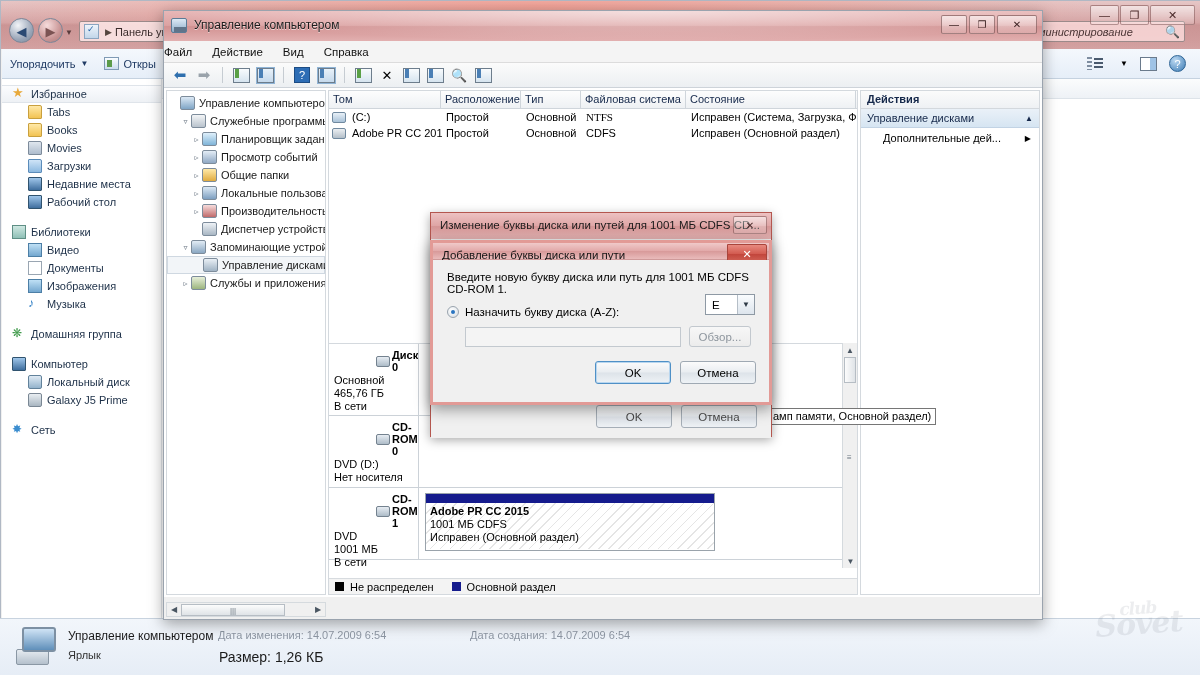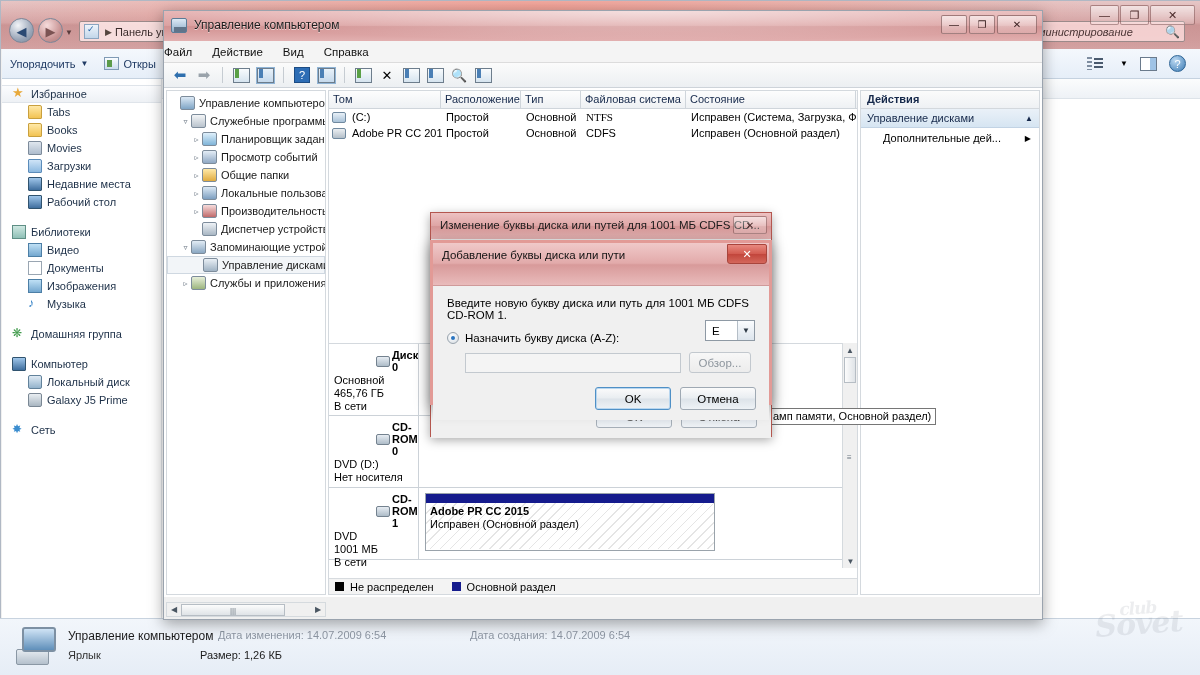--- a/index.html
+++ b/index.html
@@ -166,21 +166,21 @@
     position:absolute; left:6px; top:0; width:34px;height:25px;
     background:linear-gradient(#cfe3f5,#5f8fba); border:2px solid #7d90a3; border-radius:3px;
   }
   .det-base {
     position:absolute; left:0; top:22px; width:33px; height:16px;
     background:linear-gradient(#e7ecf1,#b4c0cc); border:1px solid #8a97a4; border-radius:2px;
   }
   .det-l1 { position:absolute; left:68px; top:10px; font-size:12px; color:#1b1b1b;}
   .det-l2 { position:absolute; left:68px; top:30px; font-size:11px; color:#333;}
   .det-c1 { position:absolute; left:218px; top:10px; font-size:11px; color:#3d4a5c; opacity:.55;}
-  .det-c2 { position:absolute; left:200px; top:30px; font-size:11px; color:#1b1b1b;}
+  .det-c2 { position:absolute; left:219px; top:30px; font-size:14px; color:#1b1b1b;}
   .det-c3 { position:absolute; left:470px; top:10px; font-size:11px; color:#3d4a5c; opacity:.55;}
 
   
   #cmgmt {
     position:absolute; left:163px; top:10px; width:880px; height:610px;
     background:#f0f0f0;
     border:1px solid #9aa3ae;
     box-shadow: 0 4px 14px rgba(0,0,0,.35);
   }
   .cm-titlebar {
@@ -321,21 +321,21 @@
   .btn.ghost { color:#3a3a3a; opacity:.92; }
 
   
   #dlg2 {
     position:absolute; left:430px; top:240px; width:342px; height:165px;
     background:#f0f0f0;
     border:3px solid #e29a96;
     box-shadow:0 4px 14px rgba(0,0,0,.4);
   }
   .d2-tb {
-    height:43px; position:relative;
+    height:17px; position:relative;
     background: linear-gradient(to bottom,#f0c9c9,#e2aaaa 48%,#d89a9a 52%,#e9bbbb);
     border-bottom:1px solid #cf9a9a;
   }
   .d2-title { position:absolute; left:9px; top:6px; font-size:11.5px; color:#141414; }
   .d2-close {
     position:absolute; right:2px; top:1px; width:40px; height:20px;
     background: linear-gradient(to bottom,#e8897f,#d25a4f 50%,#c2463c 52%,#d4675b);
     border:1px solid #a8453c; border-radius:0 2px 3px 3px;
     display:flex;align-items:center;justify-content:center; color:#fff; font-size:11px; cursor:pointer;
   }
@@ -726,20 +726,21 @@
                 </div>
                 <div class="disk-line">DVD</div>
                 <div class="disk-line">1001 МБ</div>
                 <div class="disk-line">В сети</div>
               </div>
               <div class="disk-graph">
                 <div class="part" style="width: 290px;">
                   <div class="part-bar" style="background: rgb(21, 27, 141);"></div>
                   <div class="part-body">
                     <div class="part-l b">Adobe PR CC 2015</div>
+                    <div class="part-l ">1001 МБ CDFS</div>
                     <div class="part-l ">Исправен (Основной раздел)</div>
                   </div>
                 </div>
               </div>
             </div>
           </div>
 
         <div class="disk-vscroll" style="top:252px;height:225px;">
           <div class="vs-arrow">▲</div>
           <div class="vs-thumb"></div>

